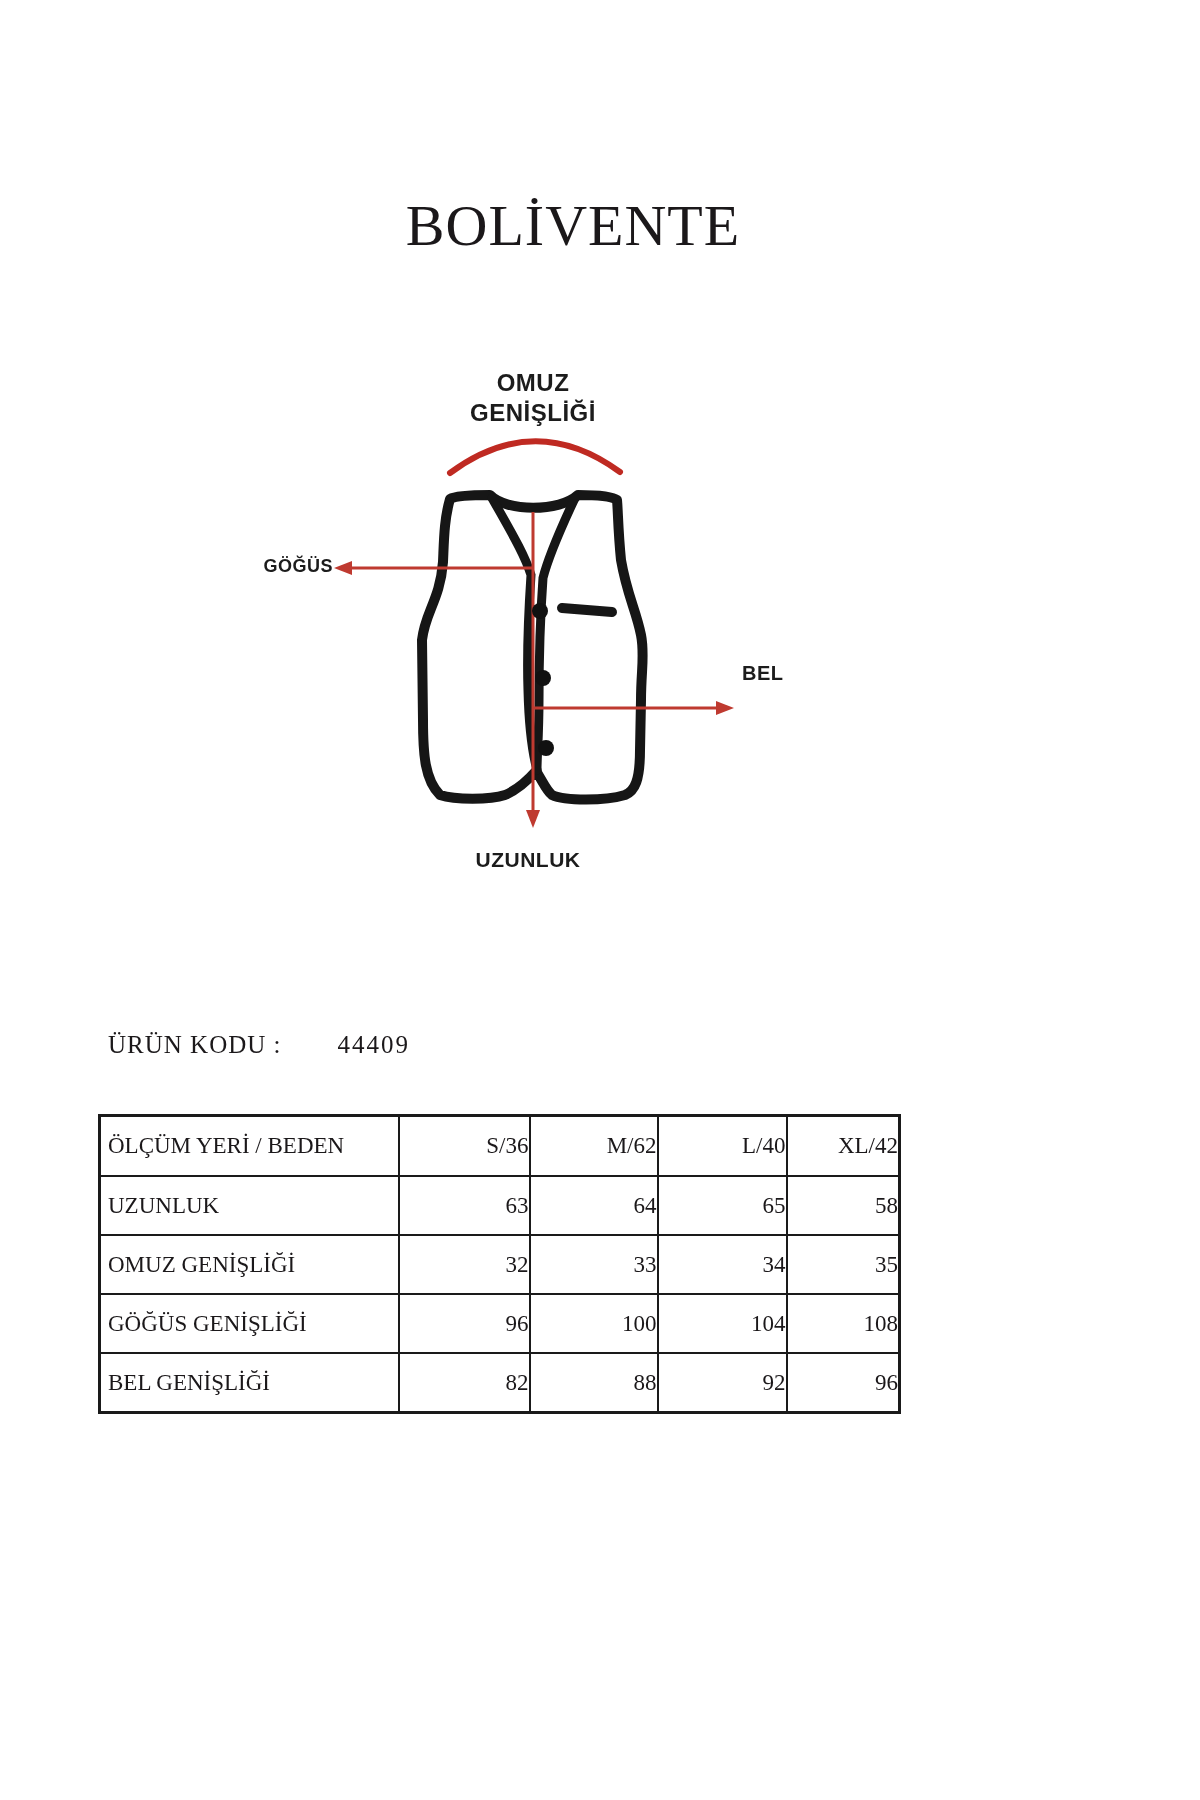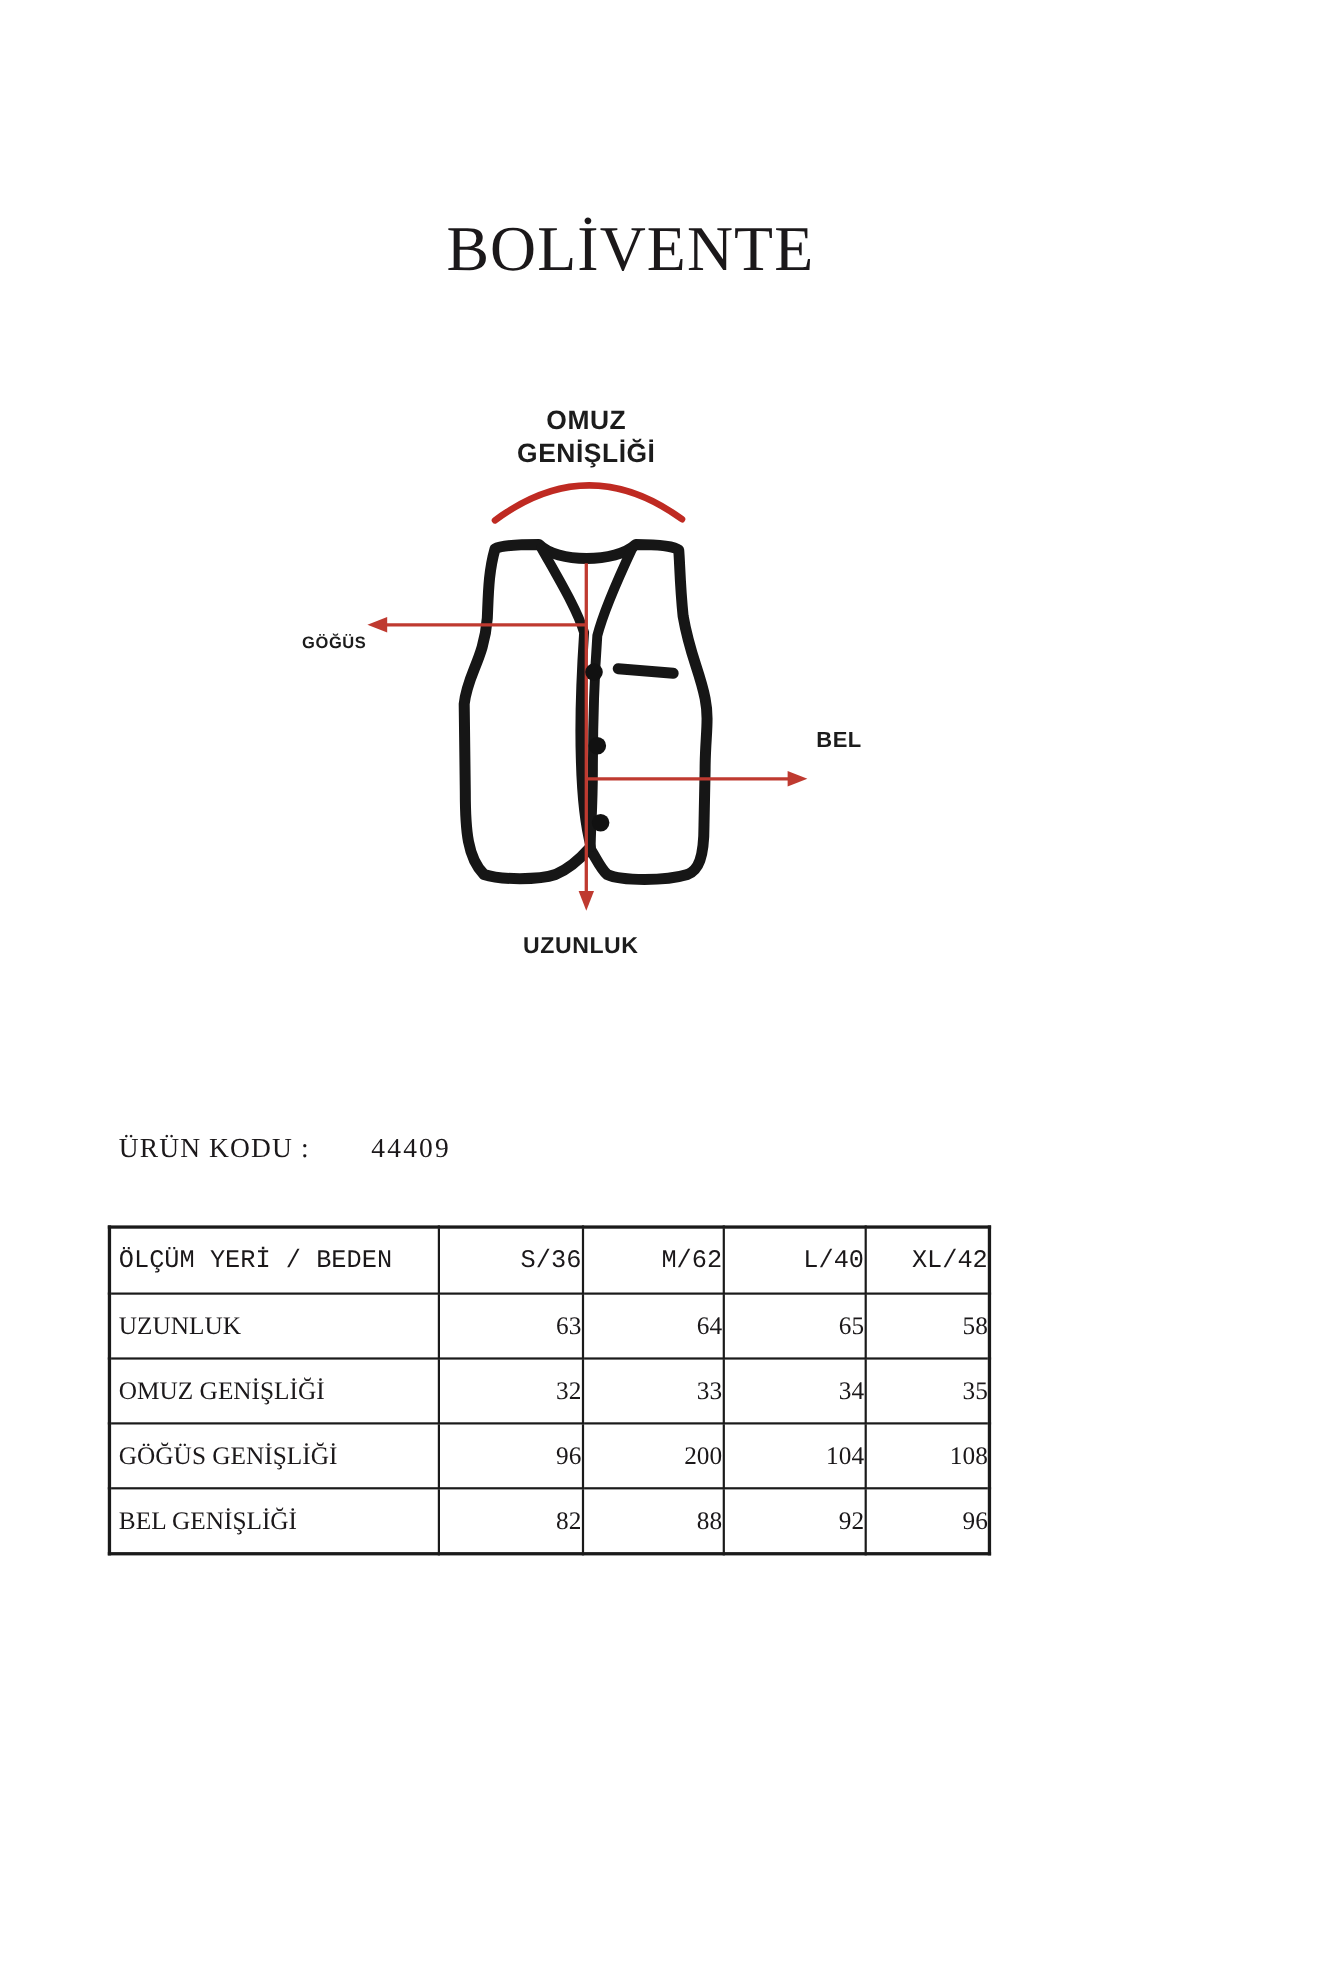--- a/index.html
+++ b/index.html
@@ -19,21 +19,21 @@
     letter-spacing:1px;
     color:#1b181a;
   }
   .diagram-label{
     font-family:"Liberation Sans", sans-serif;
     font-weight:bold;
     color:#1c1c1c;
     letter-spacing:0.5px;
   }
   .lbl-omuz{left:433px;top:368px;width:200px;text-align:center;font-size:24px;line-height:30px;}
-  .lbl-gogus{left:213px;top:576px;width:120px;text-align:right;font-size:15px;}
+  .lbl-gogus{left:213px;top:556px;width:120px;text-align:right;font-size:18px;}
   .lbl-bel{left:742px;top:662px;font-size:20px;}
   .lbl-uzunluk{left:428px;top:848px;width:200px;text-align:center;font-size:21px;}
   .product-code{
     left:108px;top:1031px;
     font-size:25px;
     letter-spacing:1px;
     color:#1b181a;
   }
   .product-code .code-value{margin-left:56px;letter-spacing:2px;}
   table.size-table{
@@ -48,21 +48,21 @@
   }
   table.size-table td{
     border:2px solid #1a1a1a;
     text-align:right;
     vertical-align:middle;
     padding:0;
     height:57px;
     overflow:hidden;
     white-space:nowrap;
   }
-  table.size-table tr.hdr td{height:58px;font-family:Liberation Mono, monospace;}
+  table.size-table tr.hdr td{height:58px;}
   table.size-table{border:3px solid #1a1a1a;}
   table.size-table td.rowlabel{text-align:left;padding-left:7px;}
 </style>
 </head>
 <body>
 
 <div id="page">
 
   <div class="abs brand">BOLİVENTE</div>
 
@@ -146,21 +146,21 @@
       <tr>
         <td class="rowlabel">OMUZ GENİŞLİĞİ</td>
         <td>32</td>
         <td>33</td>
         <td>34</td>
         <td>35</td>
       </tr>
       <tr>
         <td class="rowlabel">GÖĞÜS GENİŞLİĞİ</td>
         <td>96</td>
-        <td>200</td>
+        <td>100</td>
         <td>104</td>
         <td>108</td>
       </tr>
       <tr>
         <td class="rowlabel">BEL GENİŞLİĞİ</td>
         <td>82</td>
         <td>88</td>
         <td>92</td>
         <td>96</td>
       </tr>

